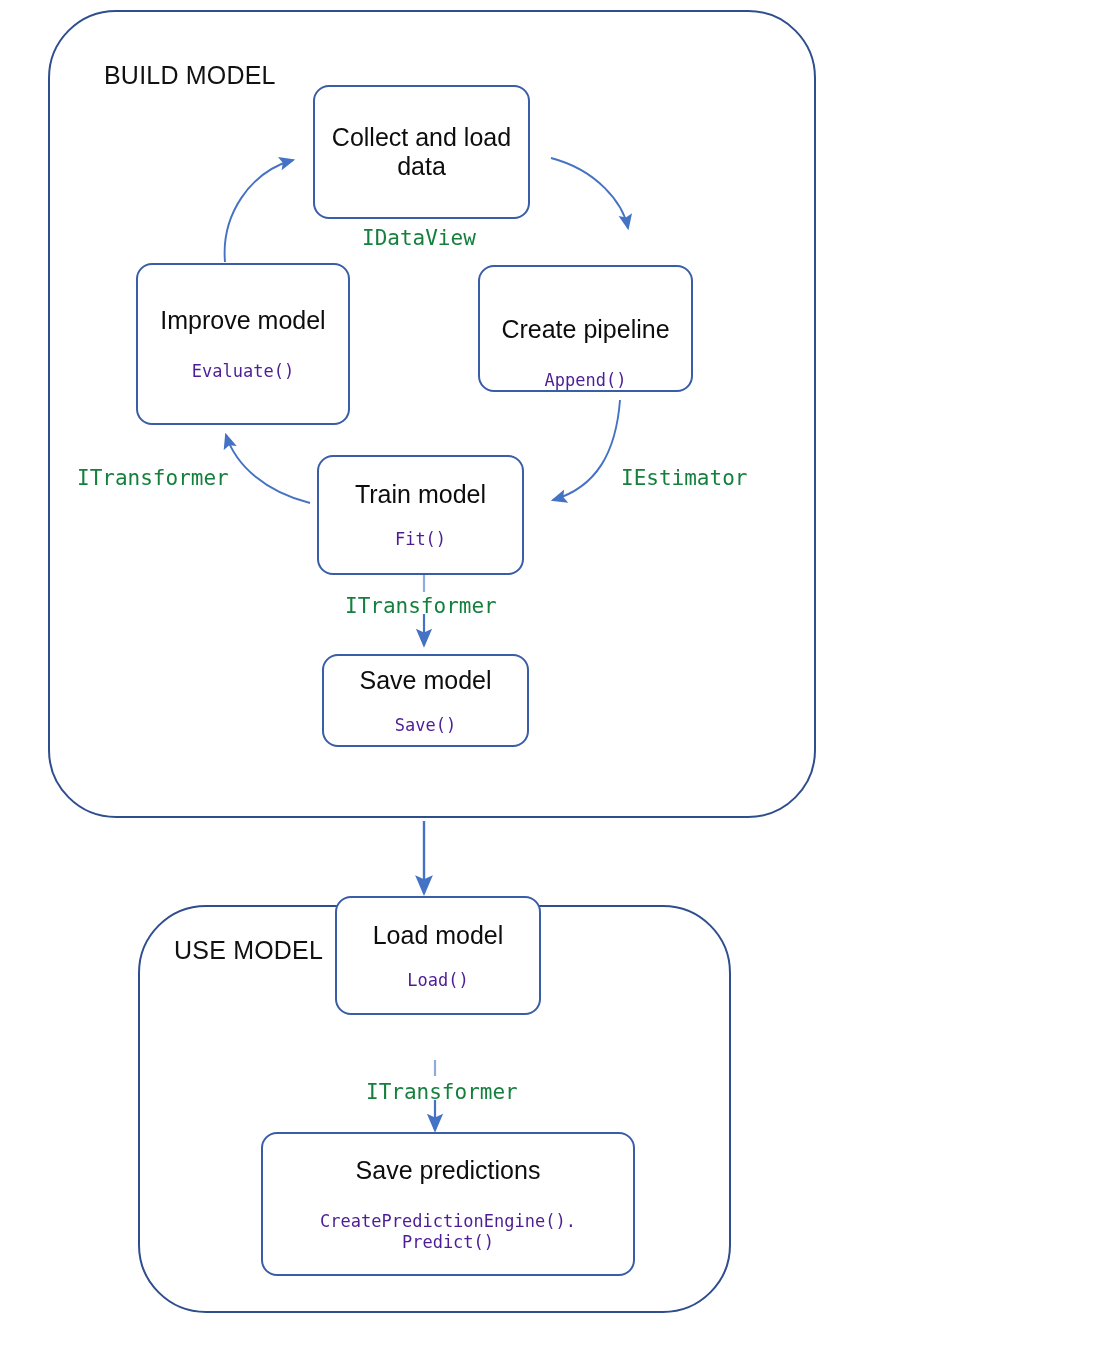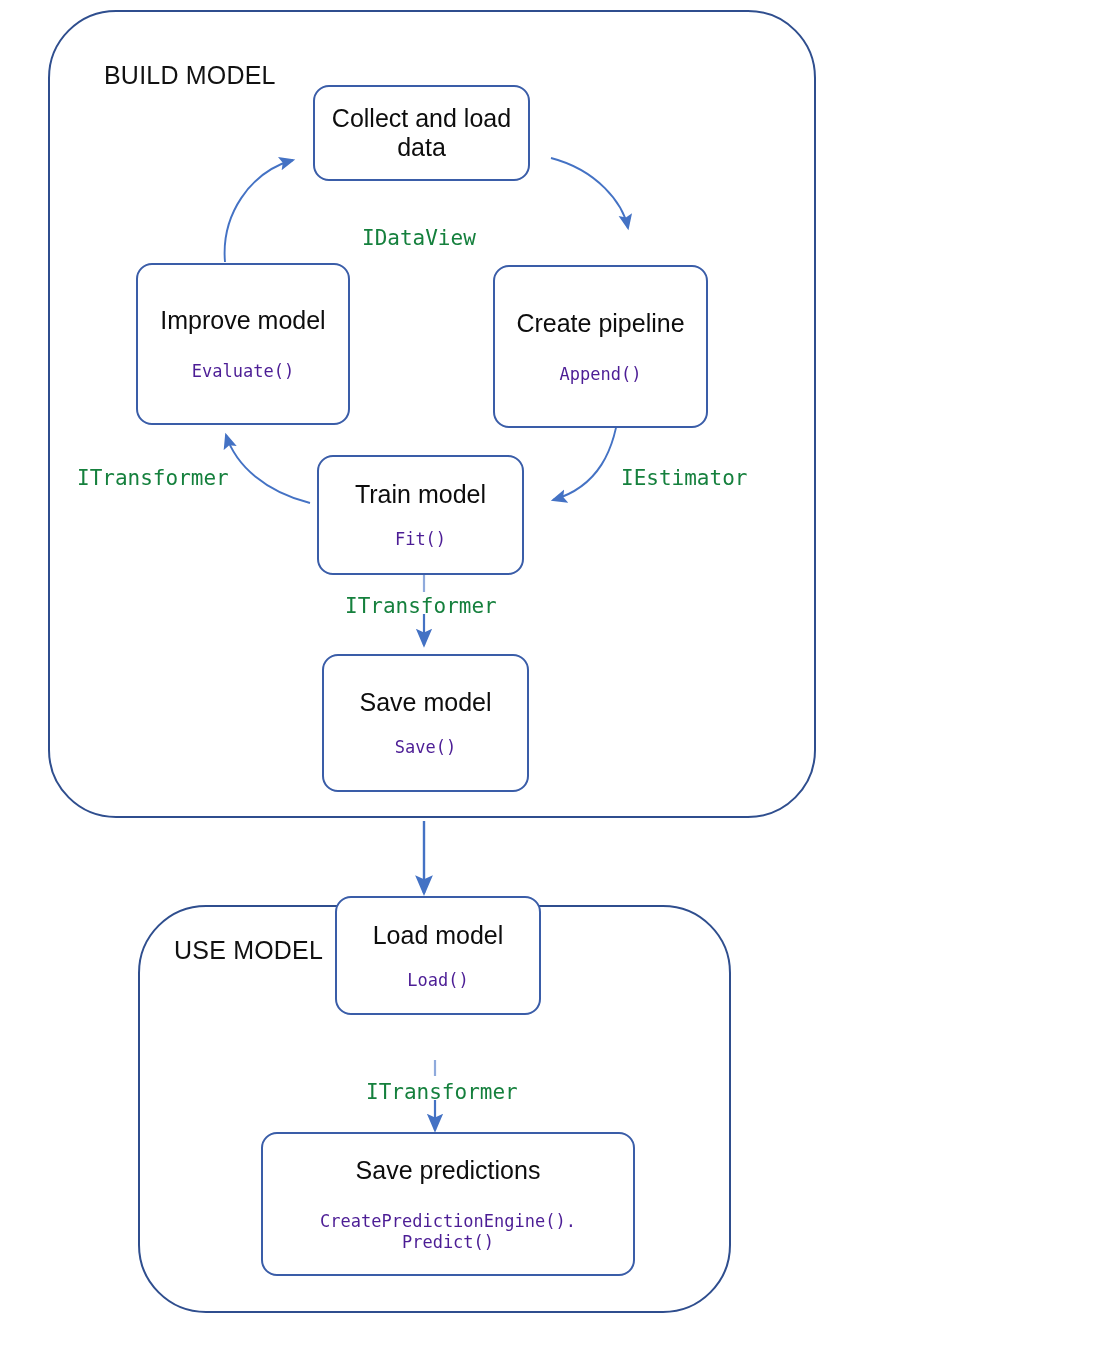--- a/index.html
+++ b/index.html
@@ -110,52 +110,52 @@
 
     <line x1="424" y1="821" x2="424" y2="893" stroke="#4472C4" stroke-width="2.4" marker-end="url(#ah-small)"></line>
 
     <line x1="435" y1="1060" x2="435" y2="1076" stroke="#8FAADC" stroke-width="2.2"></line>
     <line x1="435" y1="1100" x2="435" y2="1130" stroke="#4472C4" stroke-width="2.2" marker-end="url(#ah-small)"></line>
   </svg>
 
   <div class="group-box" style="left:48px; top:10px; width:768px; height:808px;"></div>
   <div class="group-label" style="left:104px; top:63px;">BUILD MODEL</div>
 
-  <div class="step-box" style="left:313px; top:85px; width:217px; height:96px;">
+  <div class="step-box" style="left:313px; top:85px; width:217px; height:134px;">
     <div class="step-title">Collect and load
 data</div>
   </div>
 
   <div class="edge-label" style="left:362px; top:228px;">IDataView</div>
 
   <div class="step-box" style="left:136px; top:263px; width:214px; height:162px;">
     <div class="step-title">Improve model</div>
     <div class="gap-sm"></div>
     <div class="step-api">Evaluate()</div>
   </div>
 
-  <div class="step-box" style="left:493px; top:265px; width:215px; height:163px;">
+  <div class="step-box" style="left:478px; top:265px; width:215px; height:127px;justify-content:flex-end;">
     <div class="step-title">Create pipeline</div>
     <div class="gap-sm"></div>
     <div class="step-api">Append()</div>
   </div>
 
   <div class="edge-label" style="left:77px; top:468px;">ITransformer</div>
 
   <div class="edge-label" style="left:621px; top:468px;">IEstimator</div>
 
   <div class="step-box" style="left:317px; top:455px; width:207px; height:120px;">
     <div class="step-title">Train model</div>
     <div class="gap-xs"></div>
     <div class="step-api">Fit()</div>
   </div>
 
   <div class="edge-label" style="left:345px; top:596px;">ITransformer</div>
 
-  <div class="step-box" style="left:322px; top:654px; width:207px; height:138px;">
+  <div class="step-box" style="left:322px; top:654px; width:207px; height:93px;">
     <div class="step-title">Save model</div>
     <div class="gap-xs"></div>
     <div class="step-api">Save()</div>
   </div>
 
   <div class="group-box" style="left:138px; top:905px; width:593px; height:408px;"></div>
   <div class="group-label" style="left:174px; top:938px;">USE MODEL</div>
 
   <div class="step-box" style="left:335px; top:896px; width:206px; height:119px;">
     <div class="step-title">Load model</div>

